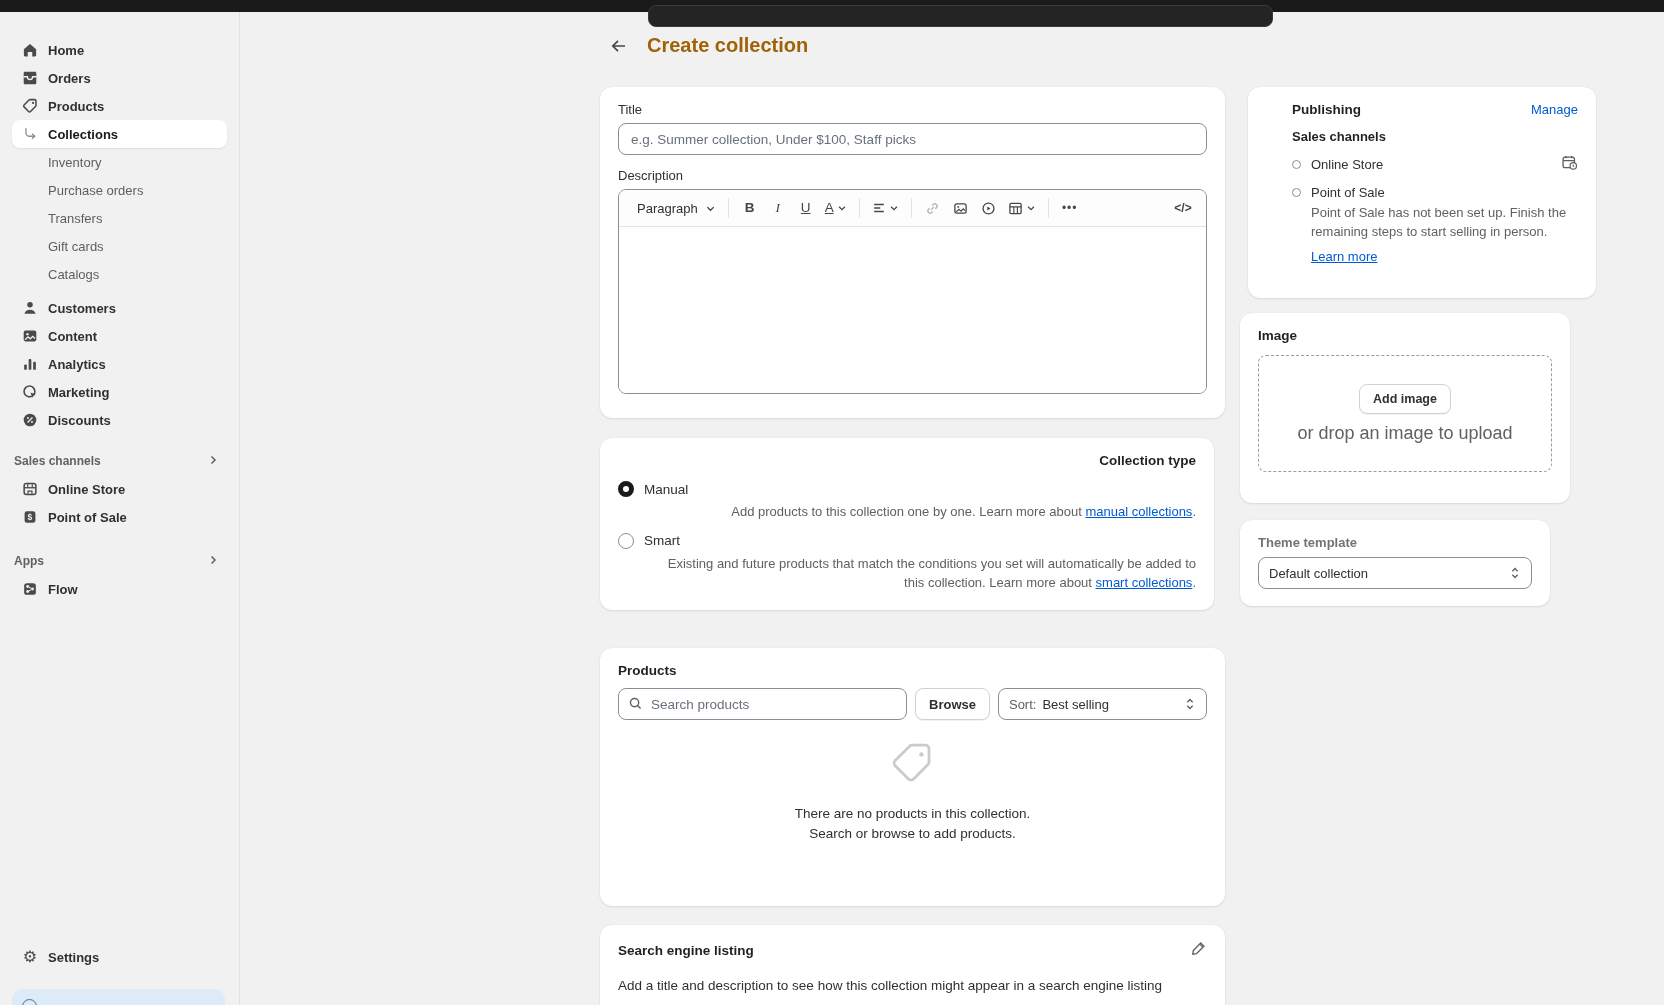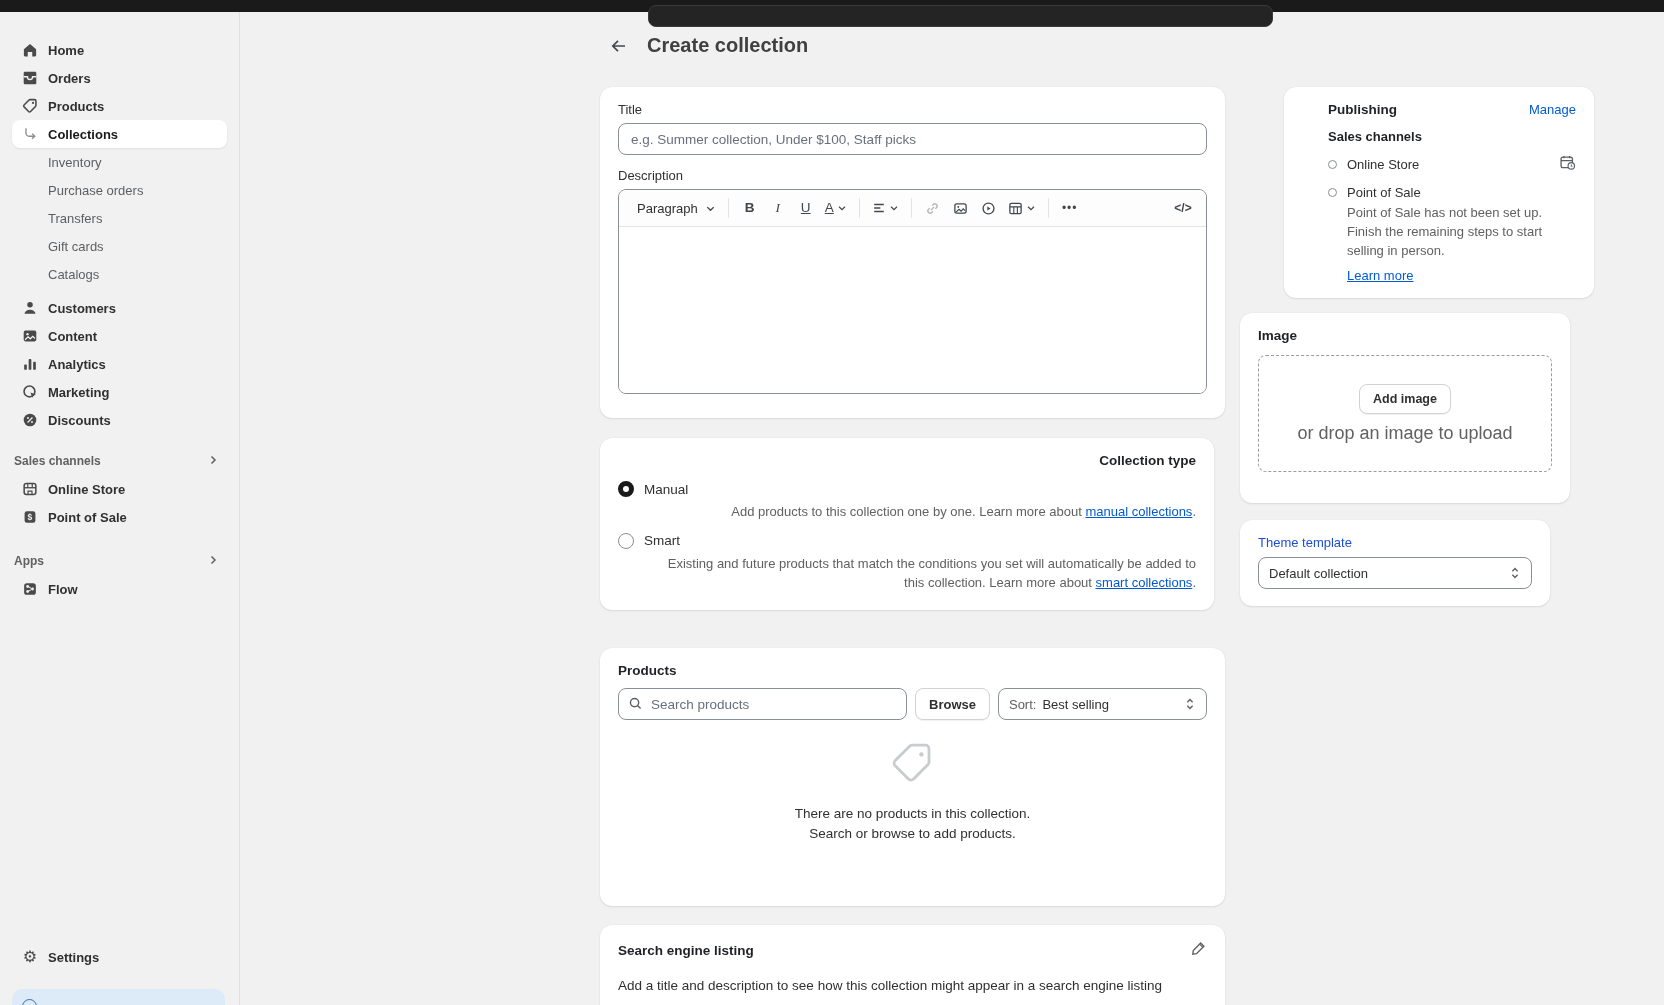--- a/index.html
+++ b/index.html
@@ -25,33 +25,33 @@
   .mt6 { margin-top:6px; } .mt13 { margin-top:13px; } .mt16 { margin-top:16px; }
   .settings-row { position:absolute; left:12px; right:12px; top:931px; }
   .gear-glyph { font-family:"DejaVu Sans",sans-serif; font-size:16px; color:#4a4a4a; line-height:1; }
   .bottom-banner { position:absolute; left:12px; right:14px; top:977px; height:34px; background:#ddebf9; border-radius:10px; display:flex; align-items:center; padding:0 10px; }
   .banner-circle { width:15px; height:15px; border:1.8px solid #3a6ea8; border-radius:50%; }
 
   
   .card { position:absolute; background:#fff; border-radius:12px; box-shadow:0 1px 2px rgba(31,33,36,.1), 0 0 1px rgba(31,33,36,.12); overflow:hidden; }
   .card-pad { padding:15px 18px; }
   .h-card { font-size:13.5px; font-weight:700; color:#1f2124; }
-  .lbl { font-size:13px; font-weight:400; color:#1d4ed8; }
+  .lbl { font-size:13px; font-weight:700; color:#737373; }
   .muted { color:#616161; }
   a.blue { color:#005bd3; text-decoration:none; cursor:pointer; }
   a.blue.u { text-decoration:underline; }
   .txtinput { width:100%; height:32px; border:1px solid #898f94; border-radius:8px; background:#fff; font-size:13.5px; color:#303030; padding:0 12px; font-family:inherit; outline:none; }
   .txtinput::placeholder { color:#69707d; }
   .btn { height:32px; background:#fff; border:1px solid #d0d3d6; border-radius:8px; box-shadow:0 1px 0 rgba(0,0,0,.05); font-size:13px; font-weight:600; color:#303030; display:inline-flex; align-items:center; justify-content:center; padding:0 13px; cursor:pointer; font-family:inherit; }
   .selectbox { height:32px; border:1px solid #898f94; border-radius:8px; background:#fff; display:flex; align-items:center; padding:0 10px; gap:6px; cursor:pointer; font-size:13px; }
 
   
   .page-header { position:absolute; left:608px; top:34px; display:flex; align-items:center; gap:17px; }
   .back-btn { width:22px; height:22px; display:flex; align-items:center; justify-content:center; cursor:pointer; }
-  .page-title { font-size:20px; font-weight:700; color:#404040; }
+  .page-title { font-size:20px; font-weight:700; color:#a16207; }
 
   
   #card-title { left:600px; top:87px; width:625px; height:331px; }
   .field-label { font-size:13px; color:#303030; margin-bottom:6px; }
   .editor { margin-top:2px; border:1px solid #898f94; border-radius:8px; overflow:hidden; }
   .editor-toolbar { height:37px; background:#fdfdfd; border-bottom:1px solid #e3e3e3; display:flex; align-items:center; padding:0 10px; gap:2px; }
   .editor-body { height:166px; background:#fff; }
   .tbtn { height:26px; min-width:26px; border-radius:6px; display:inline-flex; align-items:center; justify-content:center; gap:3px; color:#42474c; cursor:pointer; padding:0 4px; }
   .tbtn .glyph { font-size:13.5px; line-height:1; }
   .tdiv { width:1px; height:20px; background:#e3e3e3; margin:0 6px; flex:none; }
@@ -81,21 +81,21 @@
   .sort-box .chevud { margin-left:auto; }
   .empty { text-align:center; margin-top:20px; }
   .empty-lines { font-size:13.5px; color:#303030; line-height:1.45; margin-top:12px; }
 
   
   #card-seo { left:600px; top:925px; width:625px; height:140px; }
   .seo-head { display:flex; align-items:center; justify-content:space-between; }
   .seo-desc { margin-top:17px; font-size:13.5px; color:#303030; }
 
   
-  #card-publishing { left:1284px; top:87px; width:310px; height:211px;padding-left:44px; }
+  #card-publishing { left:1248px; top:87px; width:348px; height:211px;padding-left:44px; }
   .pub-head { display:flex; align-items:center; justify-content:space-between; }
   .pub-sub { font-size:13px; font-weight:700; color:#1f2124; margin-top:12px; }
   .chan-row { display:flex; align-items:center; gap:10px; margin-top:10px; }
   .chan-dot { width:9px; height:9px; border:1.5px solid #8a8f94; border-radius:50%; flex:none; }
   .chan-label { font-size:13px; color:#303030; }
   .chan-note { margin:4px 0 0 19px; font-size:13px; color:#616161; line-height:1.45; }
   .learn-more { display:inline-block; margin:7px 0 0 19px; font-size:13px; }
 
   #card-image { left:1240px; top:313px; width:330px; height:190px; }
   .dropzone { margin-top:12px; height:117px; border:1px dashed #999c9f; border-radius:8px; display:flex; flex-direction:column; align-items:center; justify-content:center; gap:9px; }

